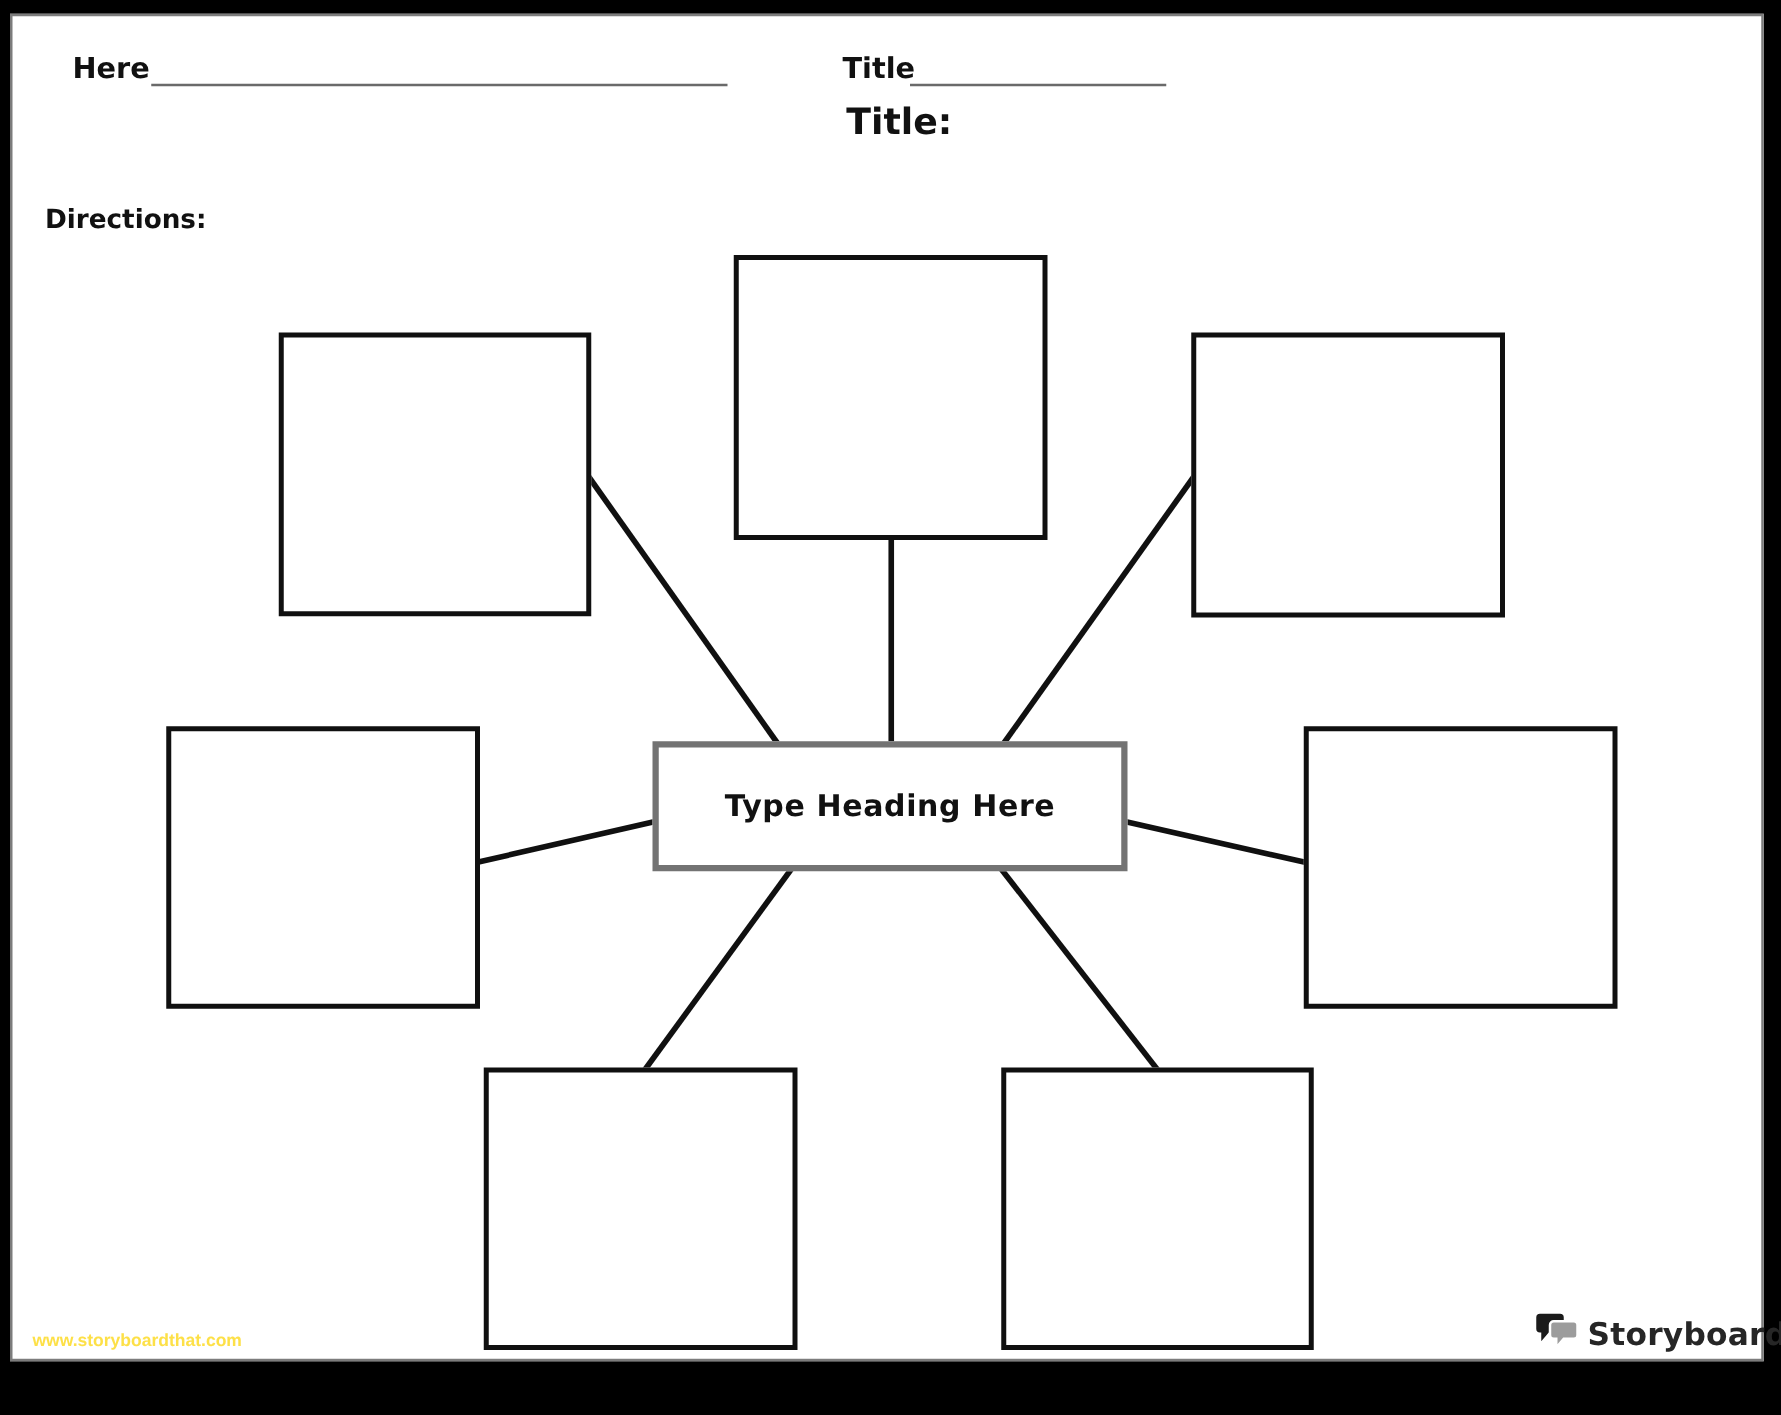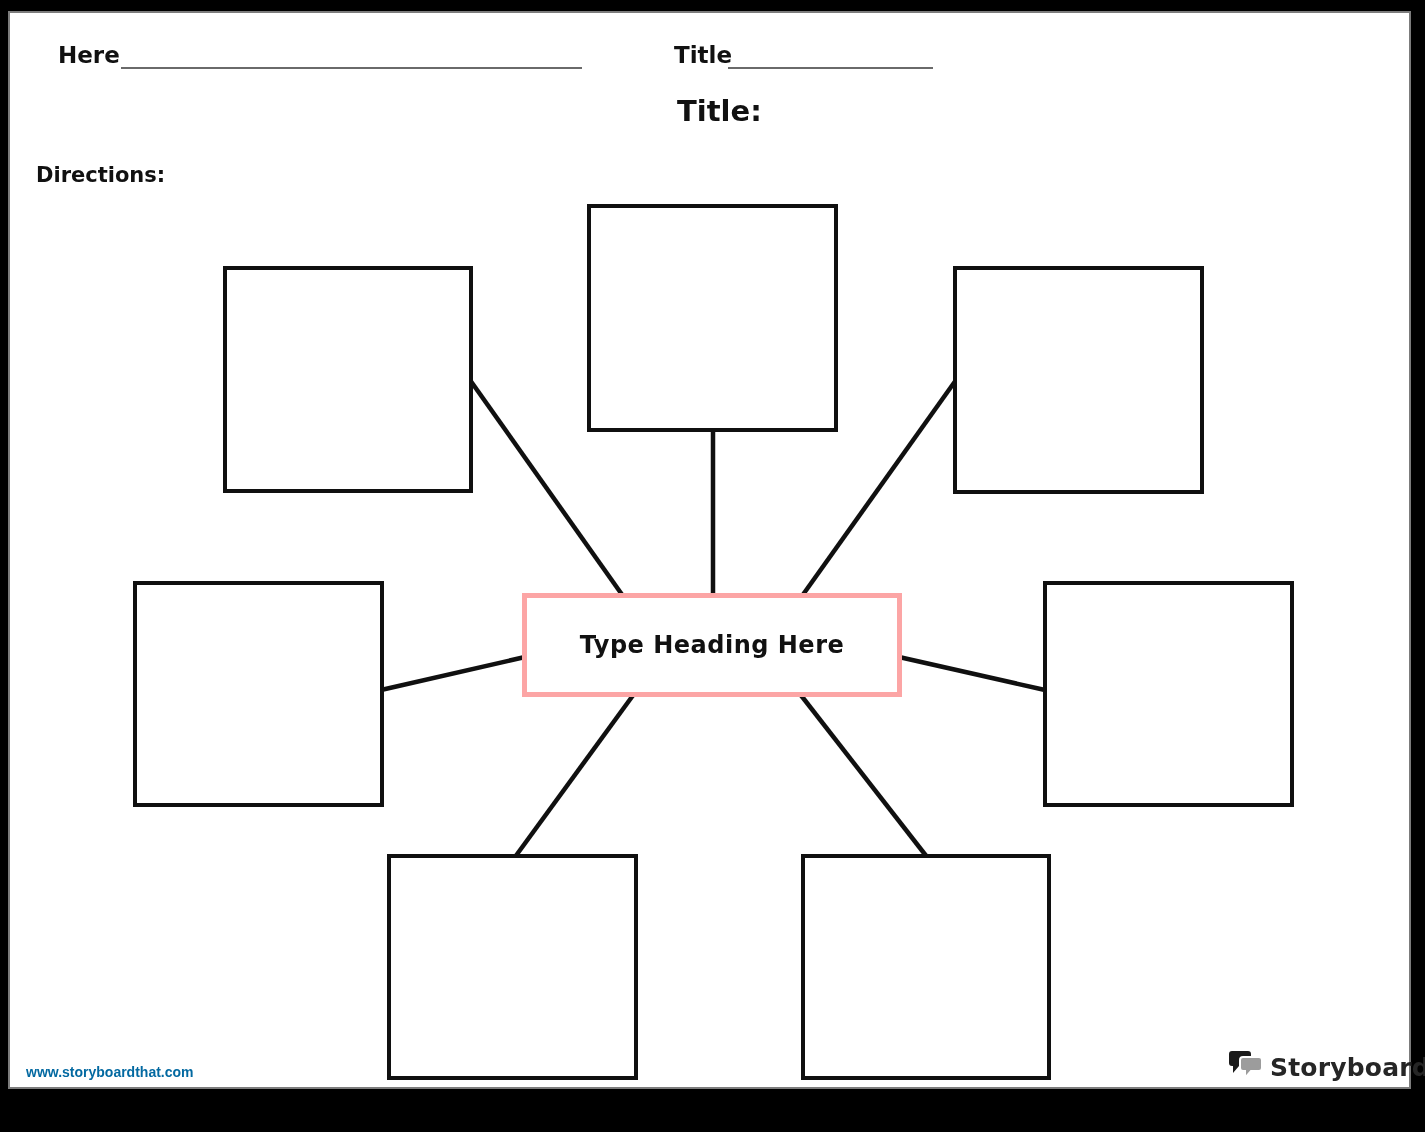--- a/index.html
+++ b/index.html
@@ -8,45 +8,45 @@
     background:#000;font-family:"DejaVu Sans",sans-serif;color:#111;
   }
   .page{
     position:absolute;left:8px;top:11px;width:1403px;height:1078px;
     box-sizing:border-box;background:#fff;border:2px solid #7c7c7c;z-index:0;
   }
   .connectors{position:absolute;left:0;top:0;z-index:1;}
   .label{position:absolute;z-index:3;font-weight:bold;white-space:nowrap;}
   .name-label{left:58px;top:42px;font-size:23px;}
   .date-label{left:674px;top:42px;font-size:23px;}
-  .title-label{left:677px;top:94px;font-size:29px;}
+  .title-label{left:677px;top:80px;font-size:29px;}
   .directions-label{left:36px;top:163px;font-size:21px;text-align:right;}
   .field-line{position:absolute;z-index:3;border-top:2px solid #6a6a6a;height:0;}
   .name-line{left:121px;top:67px;width:461px;}
   .date-line{left:728px;top:67px;width:205px;}
   .sbox{
     position:absolute;box-sizing:border-box;background:#fff;
     border:4px solid #101010;z-index:2;
   }
   .box-top-center{left:587px;top:204px;width:251px;height:228px;}
   .box-top-left{left:223px;top:266px;width:250px;height:227px;}
   .box-top-right{left:953px;top:266px;width:251px;height:228px;}
   .box-mid-left{left:133px;top:581px;width:251px;height:226px;}
   .box-mid-right{left:1043px;top:581px;width:251px;height:226px;}
   .box-bottom-left{left:387px;top:854px;width:251px;height:226px;}
   .box-bottom-right{left:801px;top:854px;width:250px;height:226px;}
   .center-box{
     position:absolute;left:522px;top:593px;width:380px;height:104px;
-    box-sizing:border-box;background:#fff;border:5px solid #fca5a5;z-index:2;
+    box-sizing:border-box;background:#fff;border:5px solid #737373;z-index:2;
     display:flex;align-items:center;justify-content:center;
   }
   .center-box span{font-size:24px;font-weight:bold;letter-spacing:0.5px;}
   .footer-url{
     position:absolute;left:26px;top:1064px;z-index:3;
-    font-family:"Liberation Sans",sans-serif;font-weight:bold;font-size:14px;color:#0369a1;
+    font-family:"Liberation Sans",sans-serif;font-weight:bold;font-size:14px;color:#fde047;
   }
   .logo{
     position:absolute;left:1228px;top:1050px;z-index:3;
     display:flex;align-items:center;gap:6px;
   }
   .logo-text{font-size:25px;font-weight:600;letter-spacing:0.2px;white-space:nowrap;}
   .logo-text .primary{color:#262626;}
 </style>
 </head>
 <body>

